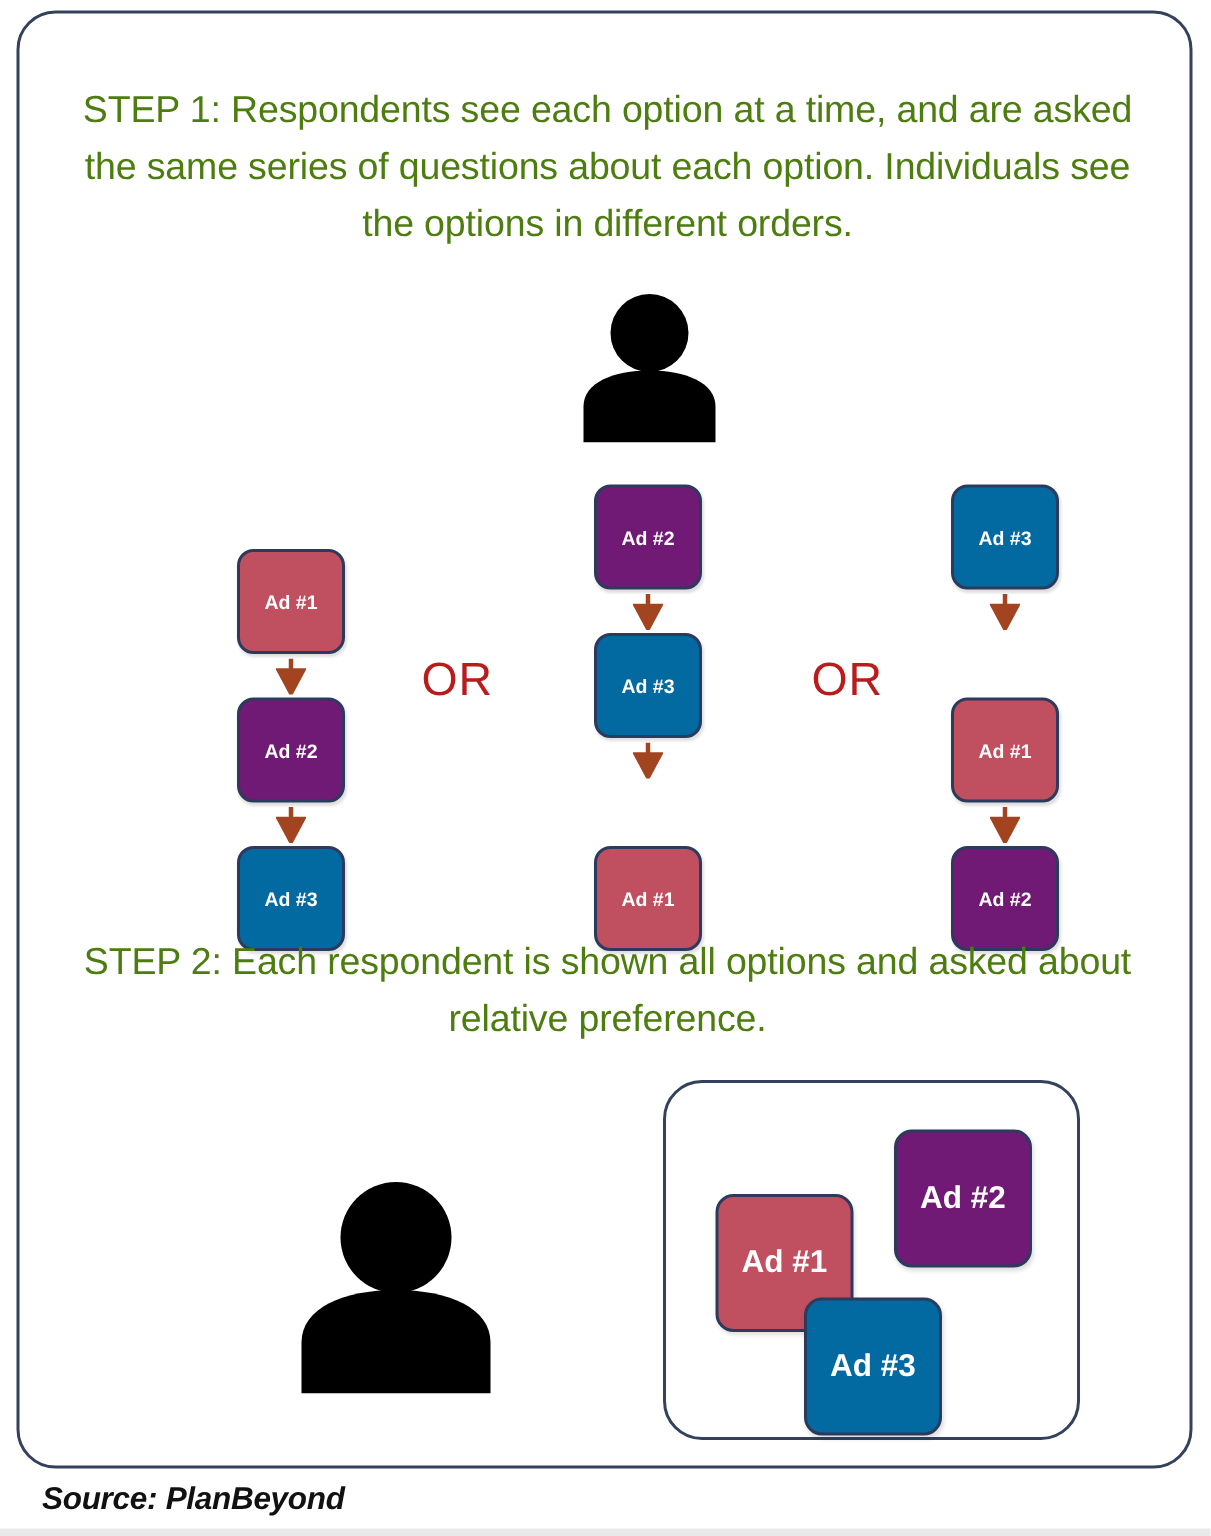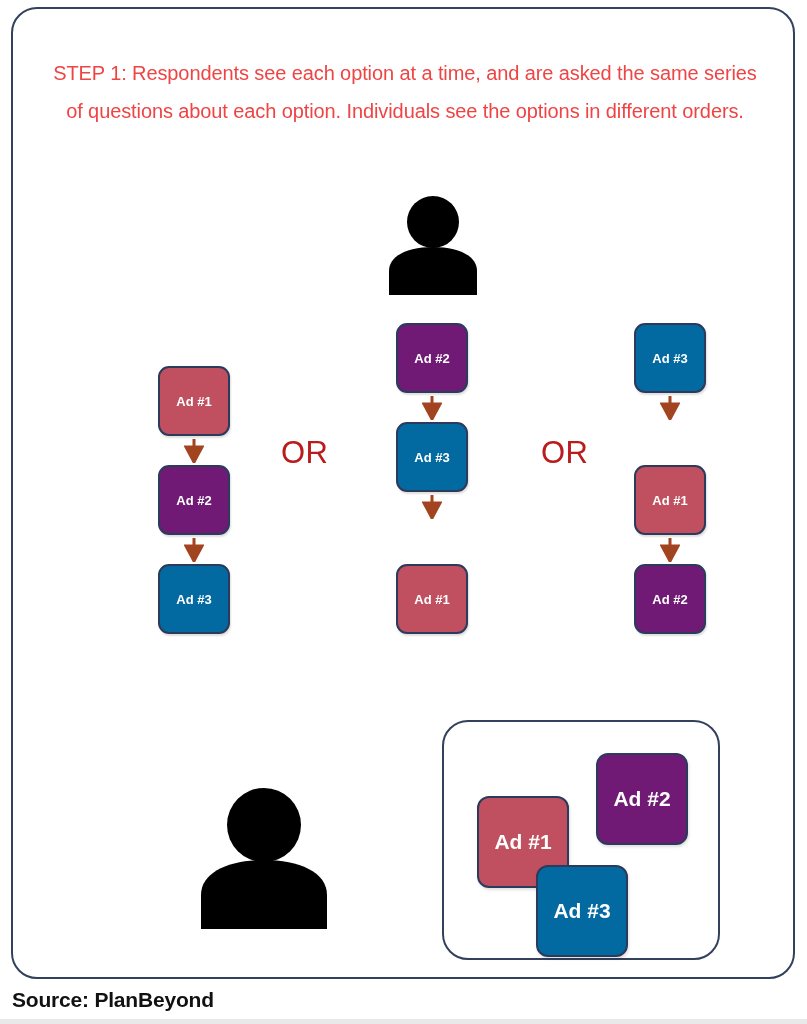--- a/index.html
+++ b/index.html
@@ -27,23 +27,23 @@
     border-radius: 26px;
     background: #ffffff;
   }
 
   
   .step-text {
     position: absolute;
     left: 32px;
     width: 720px;
     text-align: center;
-    font-size: 20px;
+    font-size: 25px;
     line-height: 38px;
-    color: #ef4444;
+    color: #4d7c0f;
     font-weight: 400;
     letter-spacing: -0.1px;
   }
   #step1-text { top: 45px; }
   #step2-text { top: 613px; }
 
   
   .person-icon { position: absolute; }
   #person-icon-top   { left: 370px; top: 186px; width: 100px; height: 100px; }
   #person-icon-bottom{ left: 180px; top: 778px; width: 142px; height: 142px; }
@@ -122,23 +122,24 @@
     justify-content: center;
     box-shadow: 1px 2px 3px rgba(0,0,0,0.13);
   }
   #panel-card-1 { left: 33px;  top: 31px; }
   #panel-card-2 { left: 152px; top: 31px; }
   #panel-card-3 { left: 92px;  top: 143px; }
 
   
   #source-label {
     position: absolute;
-    left: 12px;
+    left: 28px;
     top: 988px;
     font-size: 21px;
+    font-style: italic;
     font-weight: 700;
     color: #111111;
     letter-spacing: -0.2px;
   }
   #footer-rule {
     position: absolute;
     left: 0;
     top: 1019px;
     width: 807px;
     height: 5px;
@@ -204,20 +205,21 @@
     </div>
     <div class="ad-card ad-red">Ad #1</div>
     <div class="arrow-down">
       <svg width="20" height="24" viewBox="0 0 20 24">
           <path d="M10 0 L10 9 M2 8 L18 8 L10 23 Z" stroke="#a2441f" stroke-width="3" fill="#a2441f"></path>
         </svg>
     </div>
     <div class="ad-card ad-green">Ad #2</div>
   </div>
 
+  <div class="step-text" id="step2-text">STEP 2: Each respondent is shown all options and asked about relative preference.</div>
 
   <div class="person-icon" id="person-icon-bottom">
     <svg viewBox="0 0 142 142" width="142" height="142" aria-hidden="true">
       <circle cx="71" cy="38" r="37" fill="#000000"></circle>
       <path d="M8 142 V108 C8 85 36 73 71 73 C106 73 134 85 134 108 V142 Z" fill="#000000"></path>
     </svg>
   </div>
 
   <div id="options-panel">
     <div class="ad-card-large ad-red" id="panel-card-1">Ad #1</div>

